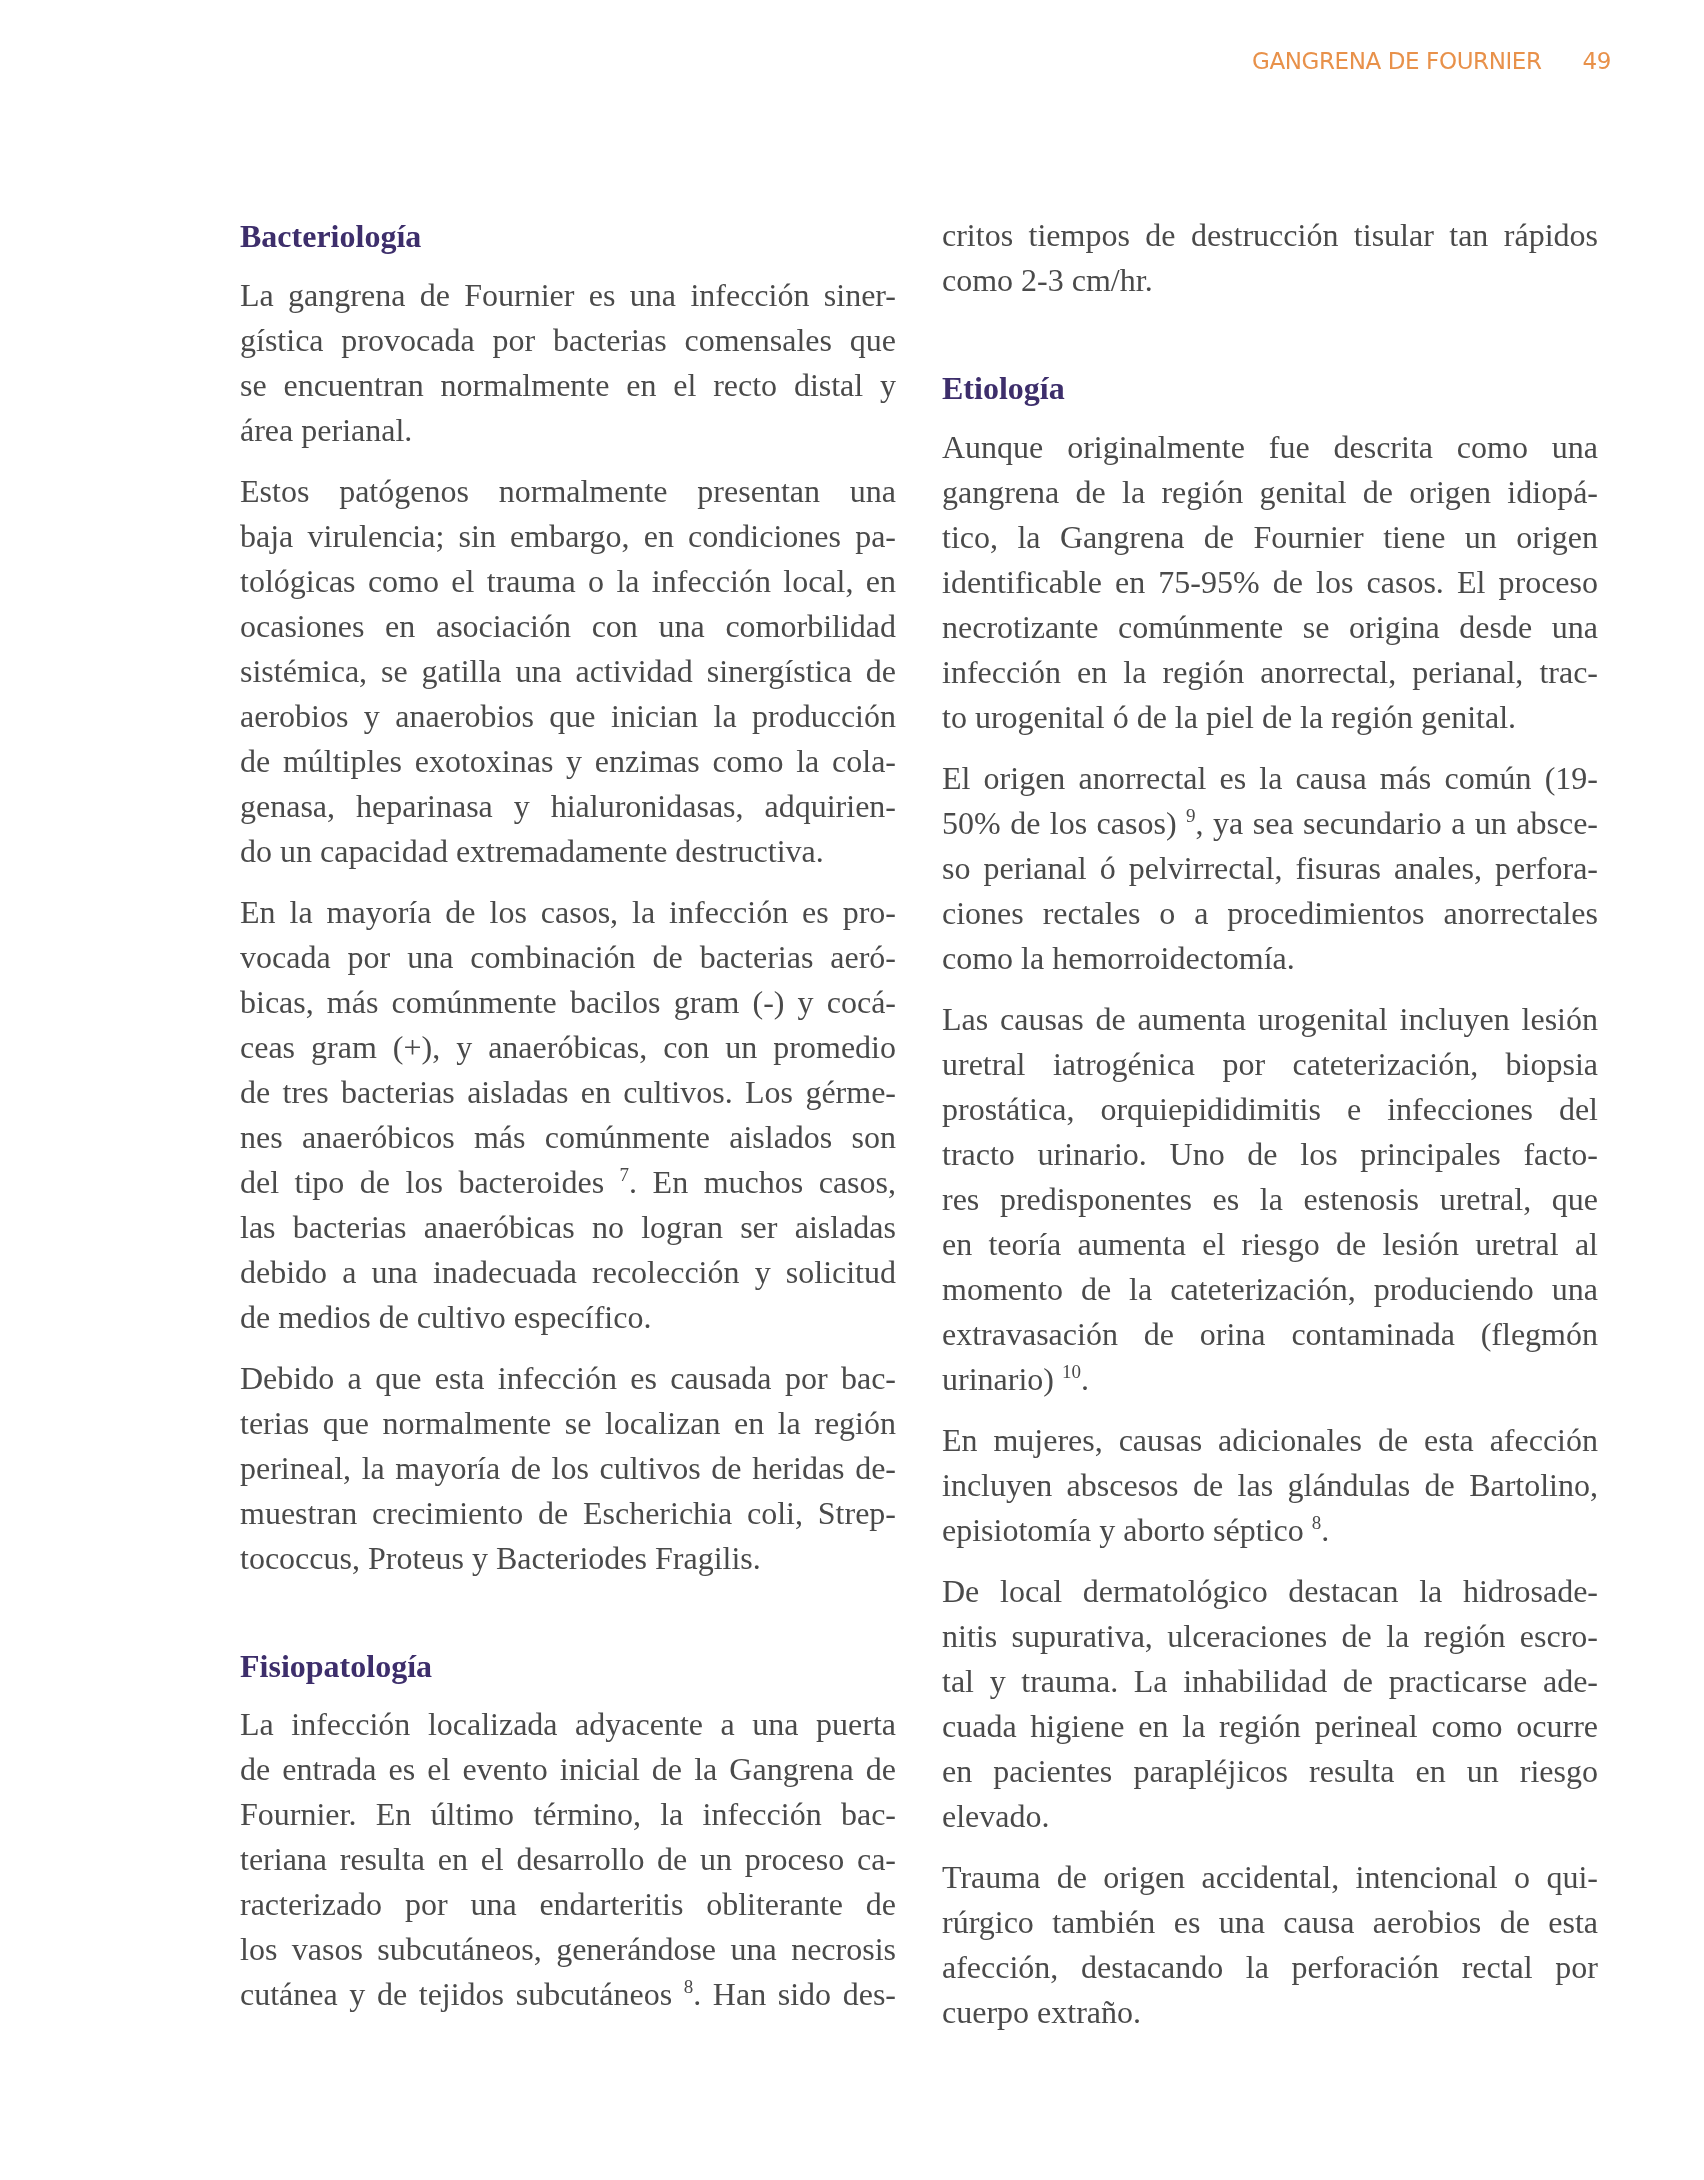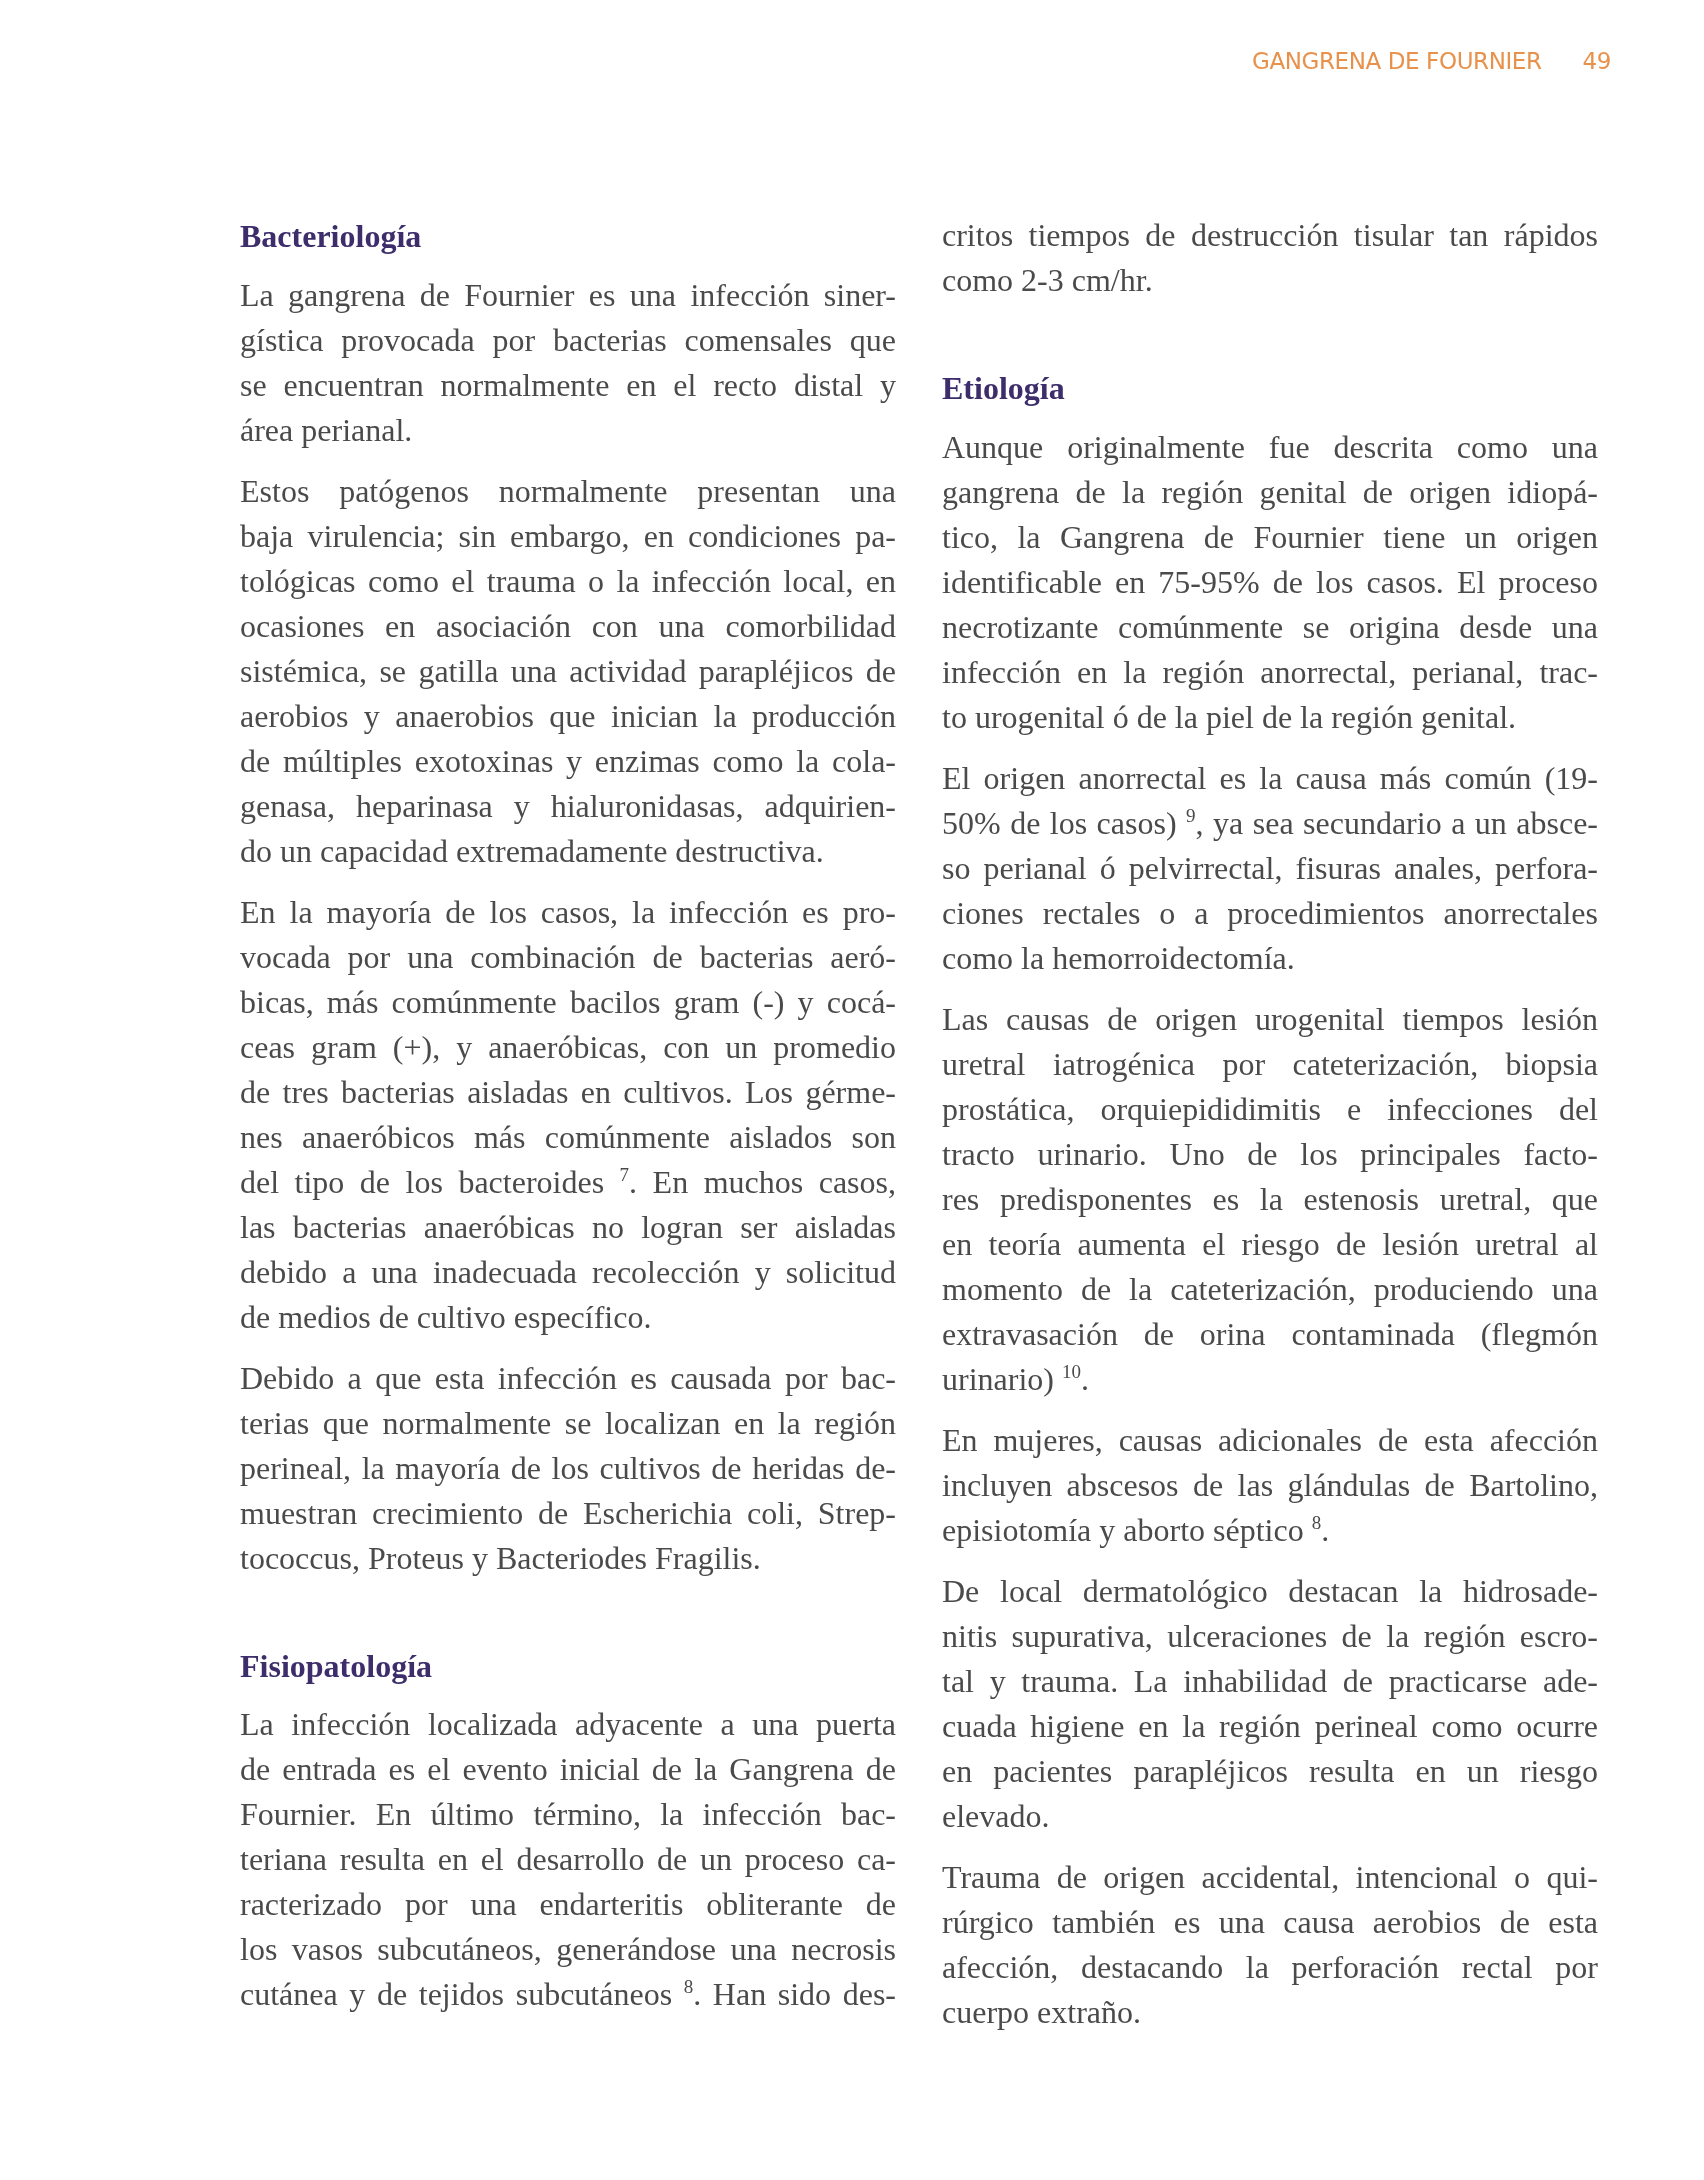--- a/index.html
+++ b/index.html
@@ -43,21 +43,21 @@
       <span class="ln">La gangrena de Fournier es una infección siner-</span>
       <span class="ln">gística provocada por bacterias comensales que</span>
       <span class="ln">se encuentran normalmente en el recto distal y</span>
       <span class="ln last">área perianal.</span>
     </div>
     <div class="para">
       <span class="ln">Estos patógenos normalmente presentan una</span>
       <span class="ln">baja virulencia; sin embargo, en condiciones pa-</span>
       <span class="ln">tológicas como el trauma o la infección local, en</span>
       <span class="ln">ocasiones en asociación con una comorbilidad</span>
-      <span class="ln">sistémica, se gatilla una actividad parapléjicos de</span>
+      <span class="ln">sistémica, se gatilla una actividad sinergística de</span>
       <span class="ln">aerobios y anaerobios que inician la producción</span>
       <span class="ln">de múltiples exotoxinas y enzimas como la cola-</span>
       <span class="ln">genasa, heparinasa y hialuronidasas, adquirien-</span>
       <span class="ln last">do un capacidad extremadamente destructiva.</span>
     </div>
     <div class="para">
       <span class="ln">En la mayoría de los casos, la infección es pro-</span>
       <span class="ln">vocada por una combinación de bacterias aeró-</span>
       <span class="ln">bicas, más comúnmente bacilos gram (-) y cocá-</span>
       <span class="ln">ceas gram (+), y anaeróbicas, con un promedio</span>
@@ -104,21 +104,21 @@
       <span class="ln last">to urogenital ó de la piel de la región genital.</span>
     </div>
     <div class="para">
       <span class="ln">El origen anorrectal es la causa más común (19-</span>
       <span class="ln">50% de los casos) <sup>9</sup>, ya sea secundario a un absce-</span>
       <span class="ln">so perianal ó pelvirrectal, fisuras anales, perfora-</span>
       <span class="ln">ciones rectales o a procedimientos anorrectales</span>
       <span class="ln last">como la hemorroidectomía.</span>
     </div>
     <div class="para">
-      <span class="ln">Las causas de origen urogenital tiempos lesión</span>
+      <span class="ln">Las causas de aumenta urogenital incluyen lesión</span>
       <span class="ln">uretral iatrogénica por cateterización, biopsia</span>
       <span class="ln">prostática, orquiepididimitis e infecciones del</span>
       <span class="ln">tracto urinario. Uno de los principales facto-</span>
       <span class="ln">res predisponentes es la estenosis uretral, que</span>
       <span class="ln">en teoría aumenta el riesgo de lesión uretral al</span>
       <span class="ln">momento de la cateterización, produciendo una</span>
       <span class="ln">extravasación de orina contaminada (flegmón</span>
       <span class="ln last">urinario) <sup>10</sup>.</span>
     </div>
     <div class="para">

